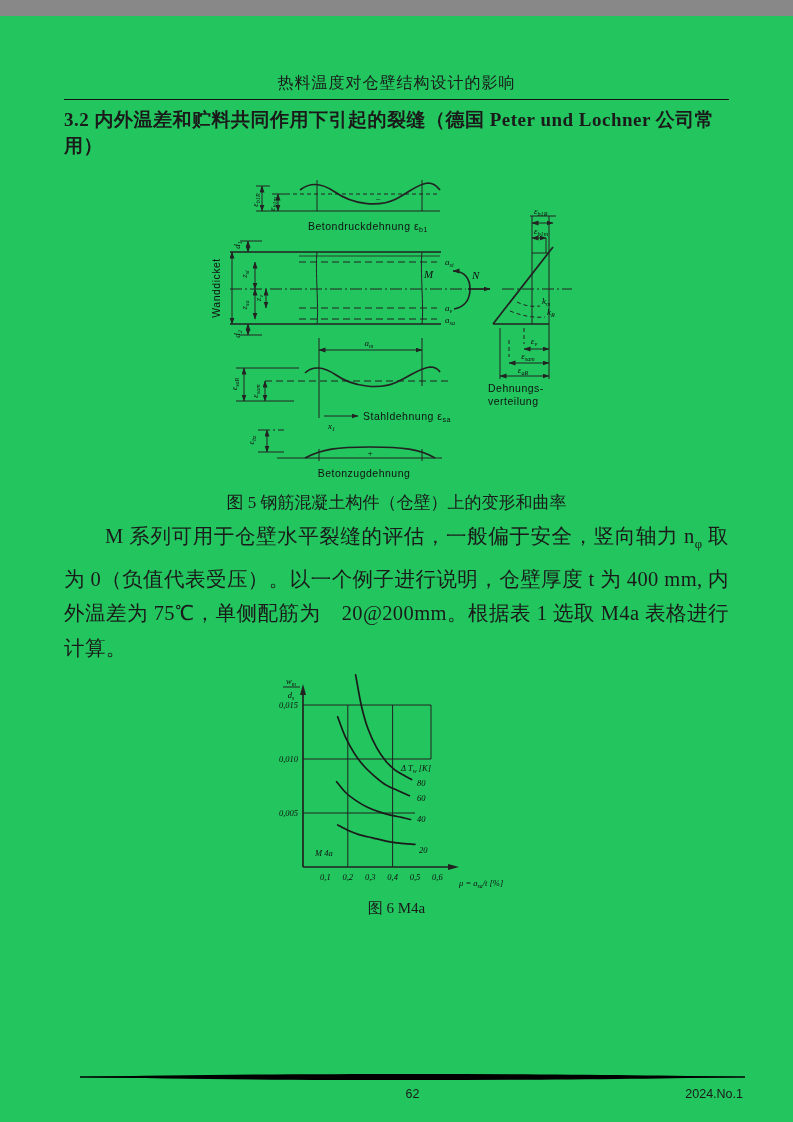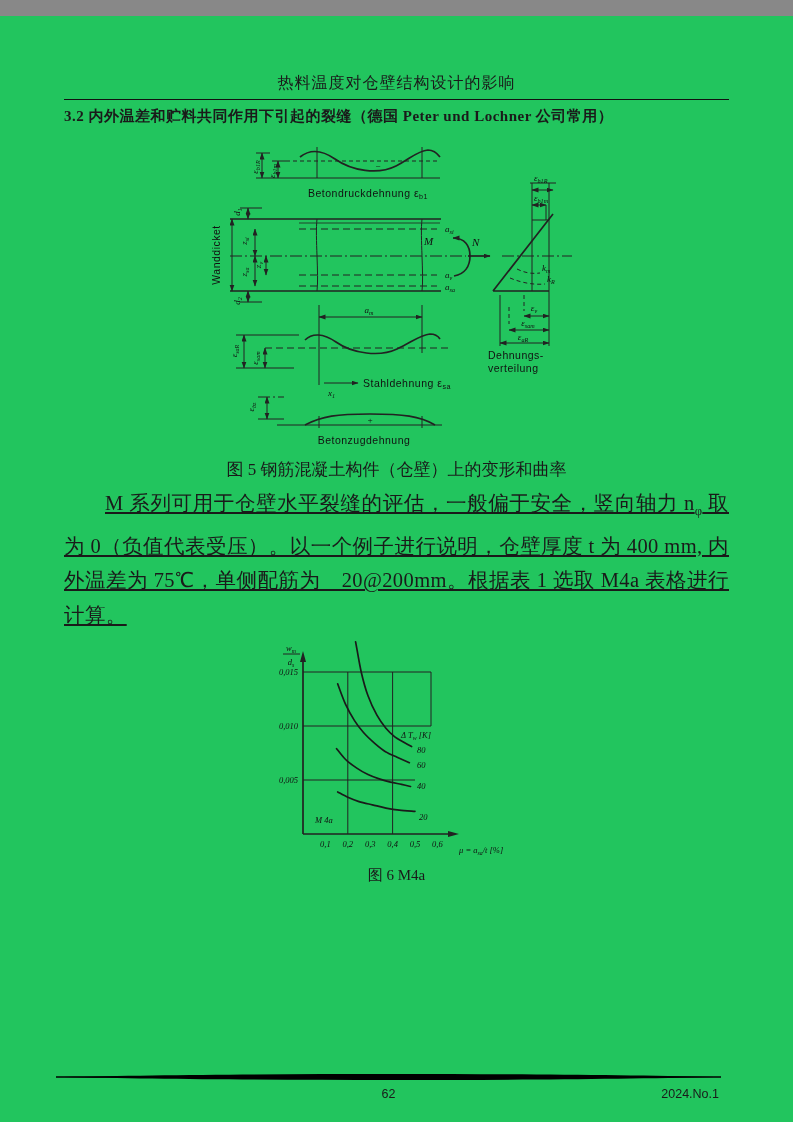--- a/index.html
+++ b/index.html
@@ -1,31 +1,31 @@
 <!DOCTYPE html>
 <html><head>
 <meta charset="utf-8">
 <style>
   html,body{margin:0;padding:0;background:#888;}
   .page{position:relative;width:793px;height:1122px;background:#22c55e;margin:16px auto;overflow:hidden;
         font-family:"Liberation Serif",serif;color:#1a1a1a;}
   .content{position:absolute;left:64px;top:0;width:665px;}
   .running-head{padding-top:57px;font-size:16px;text-align:center;letter-spacing:1px;}
   .head-rule{border-top:1.8px solid #111;margin-top:5px;}
-  h2.section{margin:7px 0 9px;font-size:15px;font-weight:bold;letter-spacing:0.5px;}
+  h2.section{margin:7px 0 9px;font-size:19px;font-weight:bold;letter-spacing:0.5px;}
   p.body{margin:0;font-size:20.5px;line-height:34.6px;text-align:justify;text-indent:2em;letter-spacing:0.4px;}
   sub{font-size:62%;}
   figure{margin:0;text-align:center;}
   figure.fig5{margin-top:9px;}
   figure.fig6{margin-top:5px;}
   figcaption{font-weight:normal;}
   .fig5 figcaption{font-size:17px;margin-top:1px;}
   .fig6 figcaption{font-size:15px;margin-top:1px;}
-  .p2{margin-top:5px !important;text-decoration:underline;}
-  .footer{position:absolute;left:56px;top:1052px;width:665px;}
+  .p2{margin-top:5px !important;}
+  .footer{position:absolute;left:80px;top:1052px;width:665px;}
   .footer-row{position:relative;height:20px;font-family:"Liberation Sans",sans-serif;font-size:12.5px;margin-top:1px;}
   .footer-page{position:absolute;left:0;right:0;text-align:center;}
   .footer-issue{position:absolute;right:2px;}
   
   svg text{fill:#111;}
   .ln{stroke:#222;stroke-width:1;fill:none;}
   .thk{stroke-width:1.7;}
   .thn{stroke-width:0.8;}
   .dsh{stroke-dasharray:7 4;}
   .dsh2{stroke-dasharray:4 3;}

